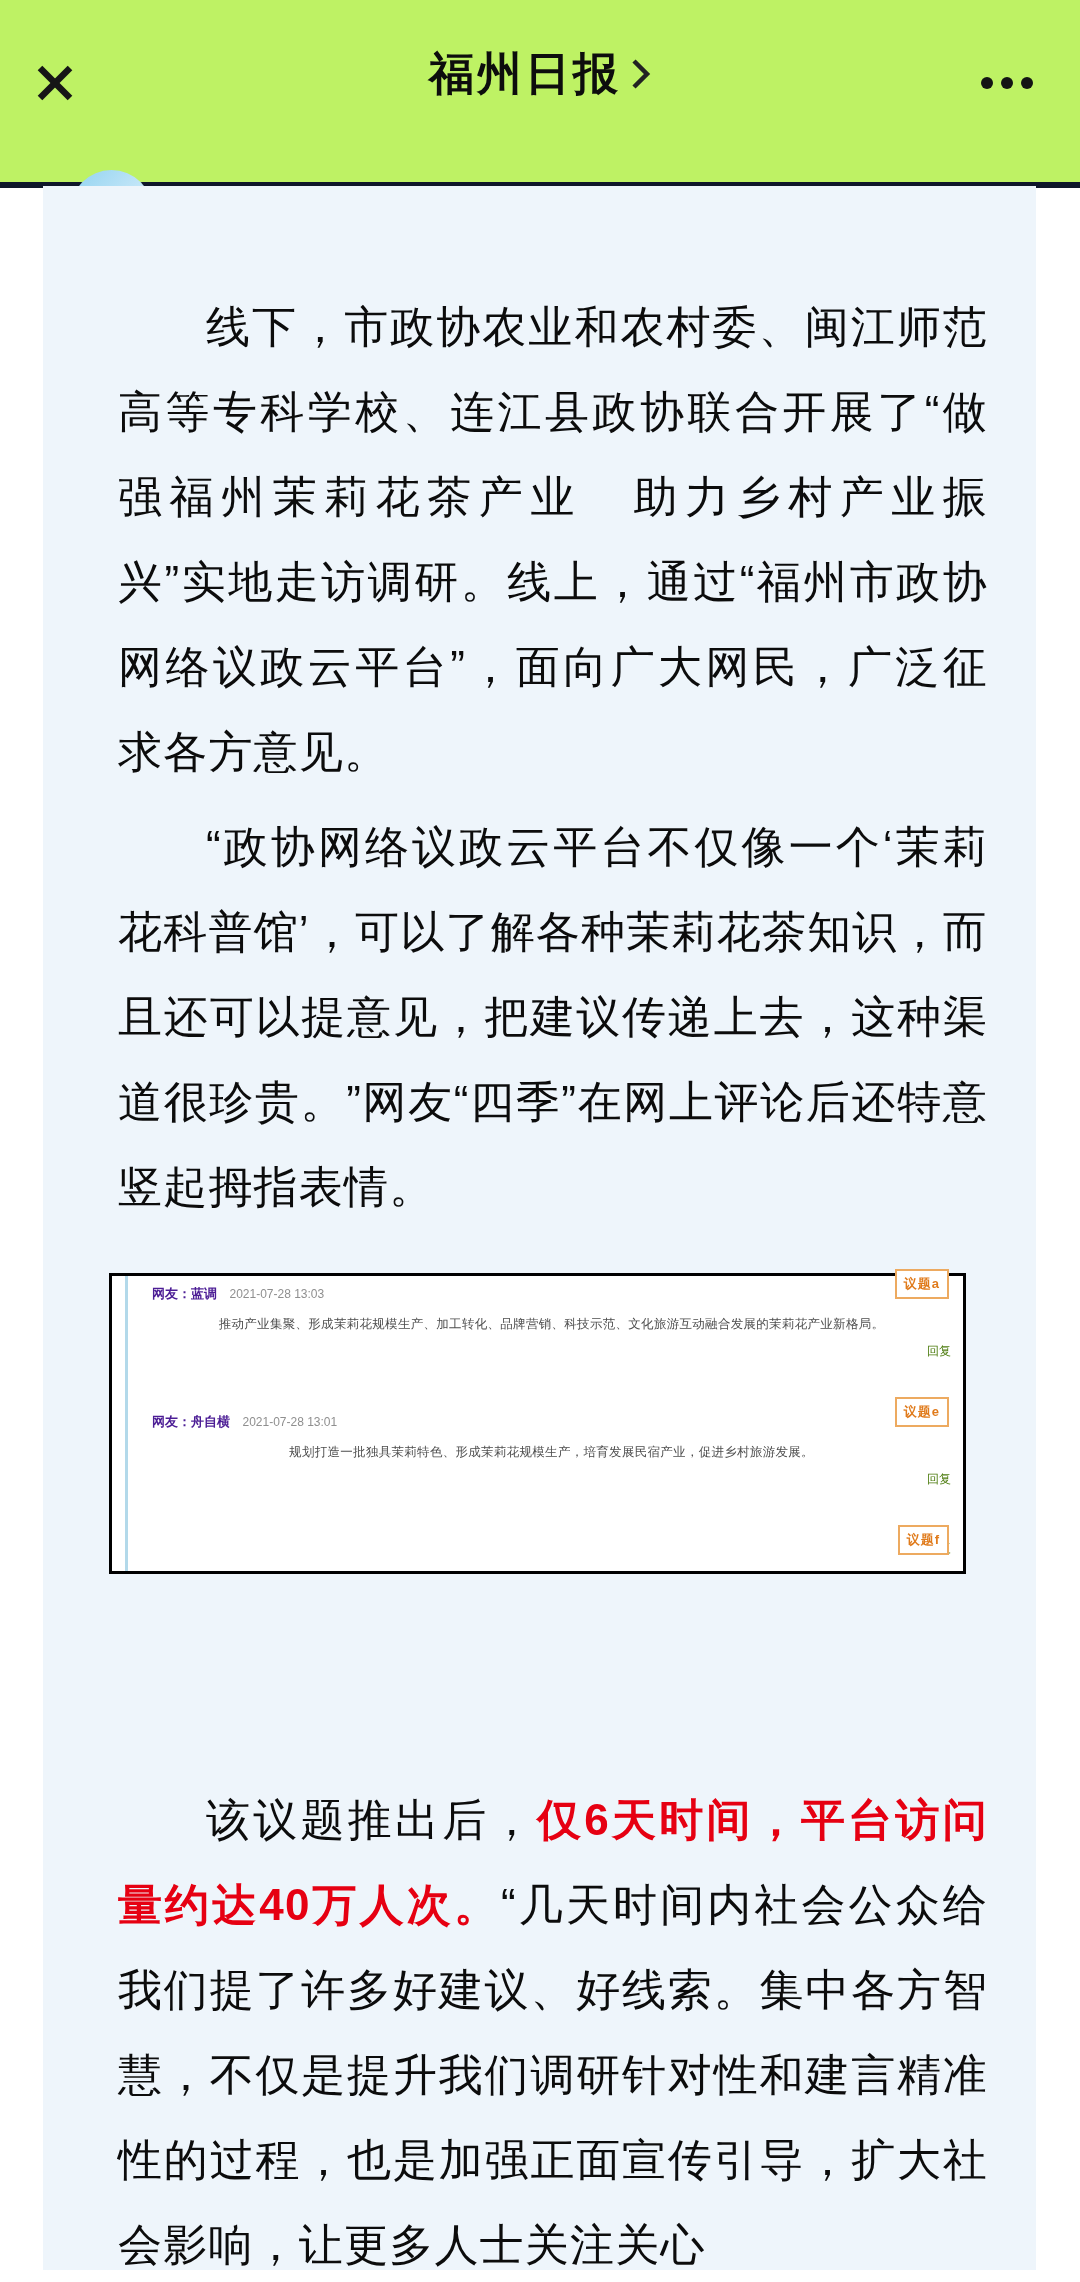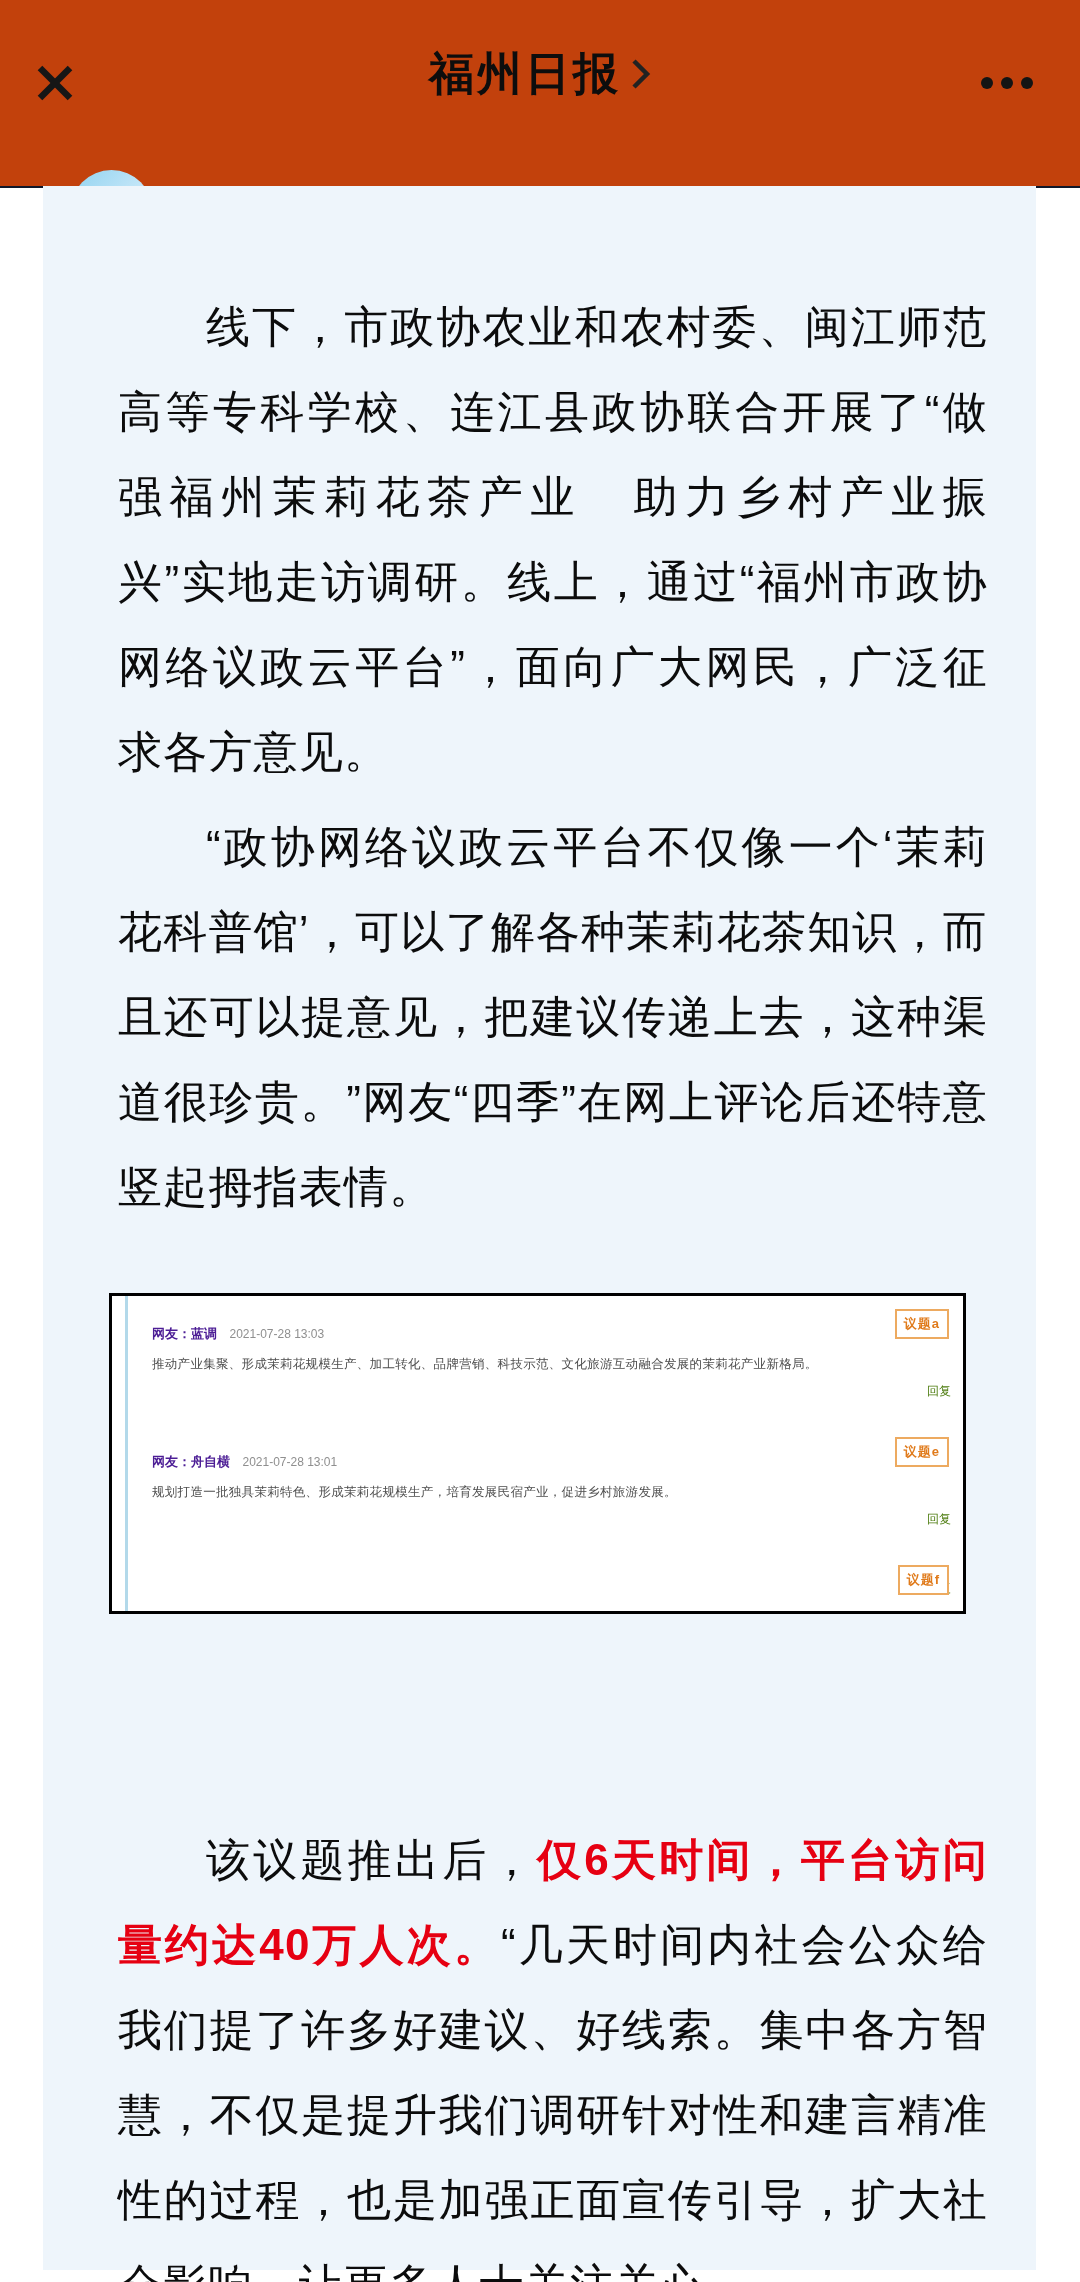--- a/index.html
+++ b/index.html
@@ -4,21 +4,21 @@
 <style>
   html,body{margin:0;padding:0;}
   body{
     width:1080px;height:2282px;overflow:hidden;position:relative;
     background:#ffffff;
     font-family:"Liberation Sans", sans-serif;
   }
   
   .topbar{
     position:absolute;left:0;top:0;width:1080px;height:188px;
-    background:#c2410c;border-bottom:2px solid #0f172a;box-sizing:border-box;
+    background:#bef264;border-bottom:6px solid #0f172a;box-sizing:border-box;
   }
   .close-btn{position:absolute;left:36px;top:64px;width:38px;height:38px;cursor:pointer;}
   .title-wrap{
     position:absolute;left:0;top:0;width:1080px;height:148px;
     display:flex;align-items:center;justify-content:center;gap:10px;
   }
   .title-text{
     font-size:45px;font-weight:700;color:#0d0d0d;letter-spacing:3px;
   }
   .title-chevron{margin-top:4px;}
@@ -39,40 +39,40 @@
   .article{padding:98px 48px 0 75px;}
   .article p{
     margin:0 0 10px 0;
     font-size:44px;line-height:85px;letter-spacing:1.2px;
     color:#0c0c0c;text-indent:2em;text-align:justify;
   }
   .article p.p3{margin-top:105px;}
   .hl{color:#e60012;font-weight:700;}
   
   .figure{
-    margin:64px 0 0 66px;width:857px;box-sizing:border-box;
+    margin:44px 0 0 66px;width:857px;box-sizing:border-box;
     border:3px solid #000000;background:#ffffff;position:relative;
-    padding:28px 12px 14px 40px;
+    padding:8px 12px 14px 40px;
   }
   .accent-line{
     position:absolute;left:13px;top:0;bottom:0;width:3px;background:#b3d9ea;
   }
   .comment{position:relative;}
   .comment + .comment{margin-top:52px;}
   .c-head{white-space:nowrap;}
   .c-author{font-size:13px;font-weight:700;color:#4c1d95;}
   .c-time{font-size:12px;color:#8f8f8f;margin-left:8px;}
   .badge{
     position:absolute;right:2px;top:-15px;background:#ffffff;
     border:2px solid #edaa60;color:#e07b1c;
     font-size:13px;font-weight:700;padding:4px 7px;letter-spacing:1px;
   }
   .c-text{
     margin-top:11px;font-size:12.5px;color:#4d4d4d;line-height:20px;
-    letter-spacing:0.3px;max-width:800px;
+    letter-spacing:0.3px;max-width:800px;text-align:center;
   }
   .c-reply{
     text-align:right;margin-top:9px;font-size:12px;color:#4d7c0f;
   }
 </style>
 </head>
 <body>
 
 <div class="topbar">
   <div class="close-btn">

